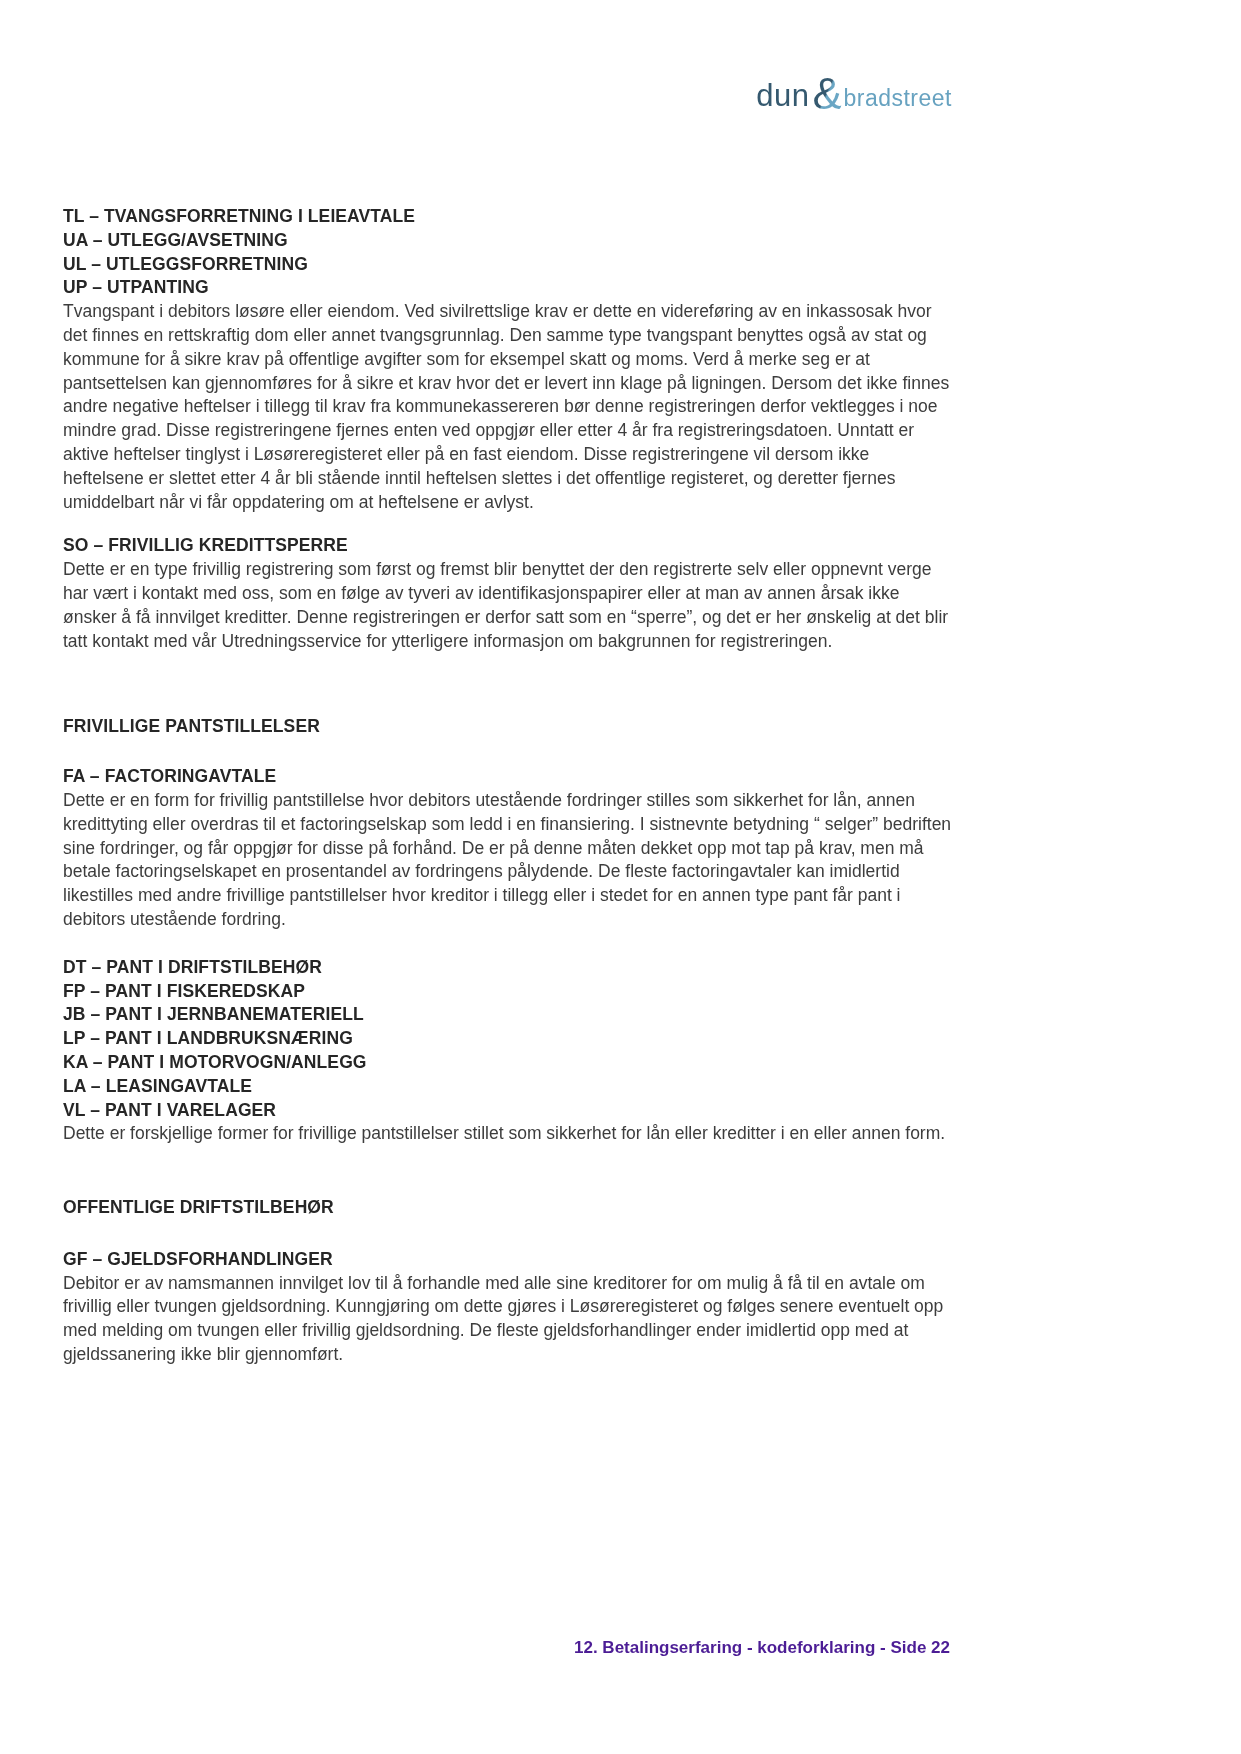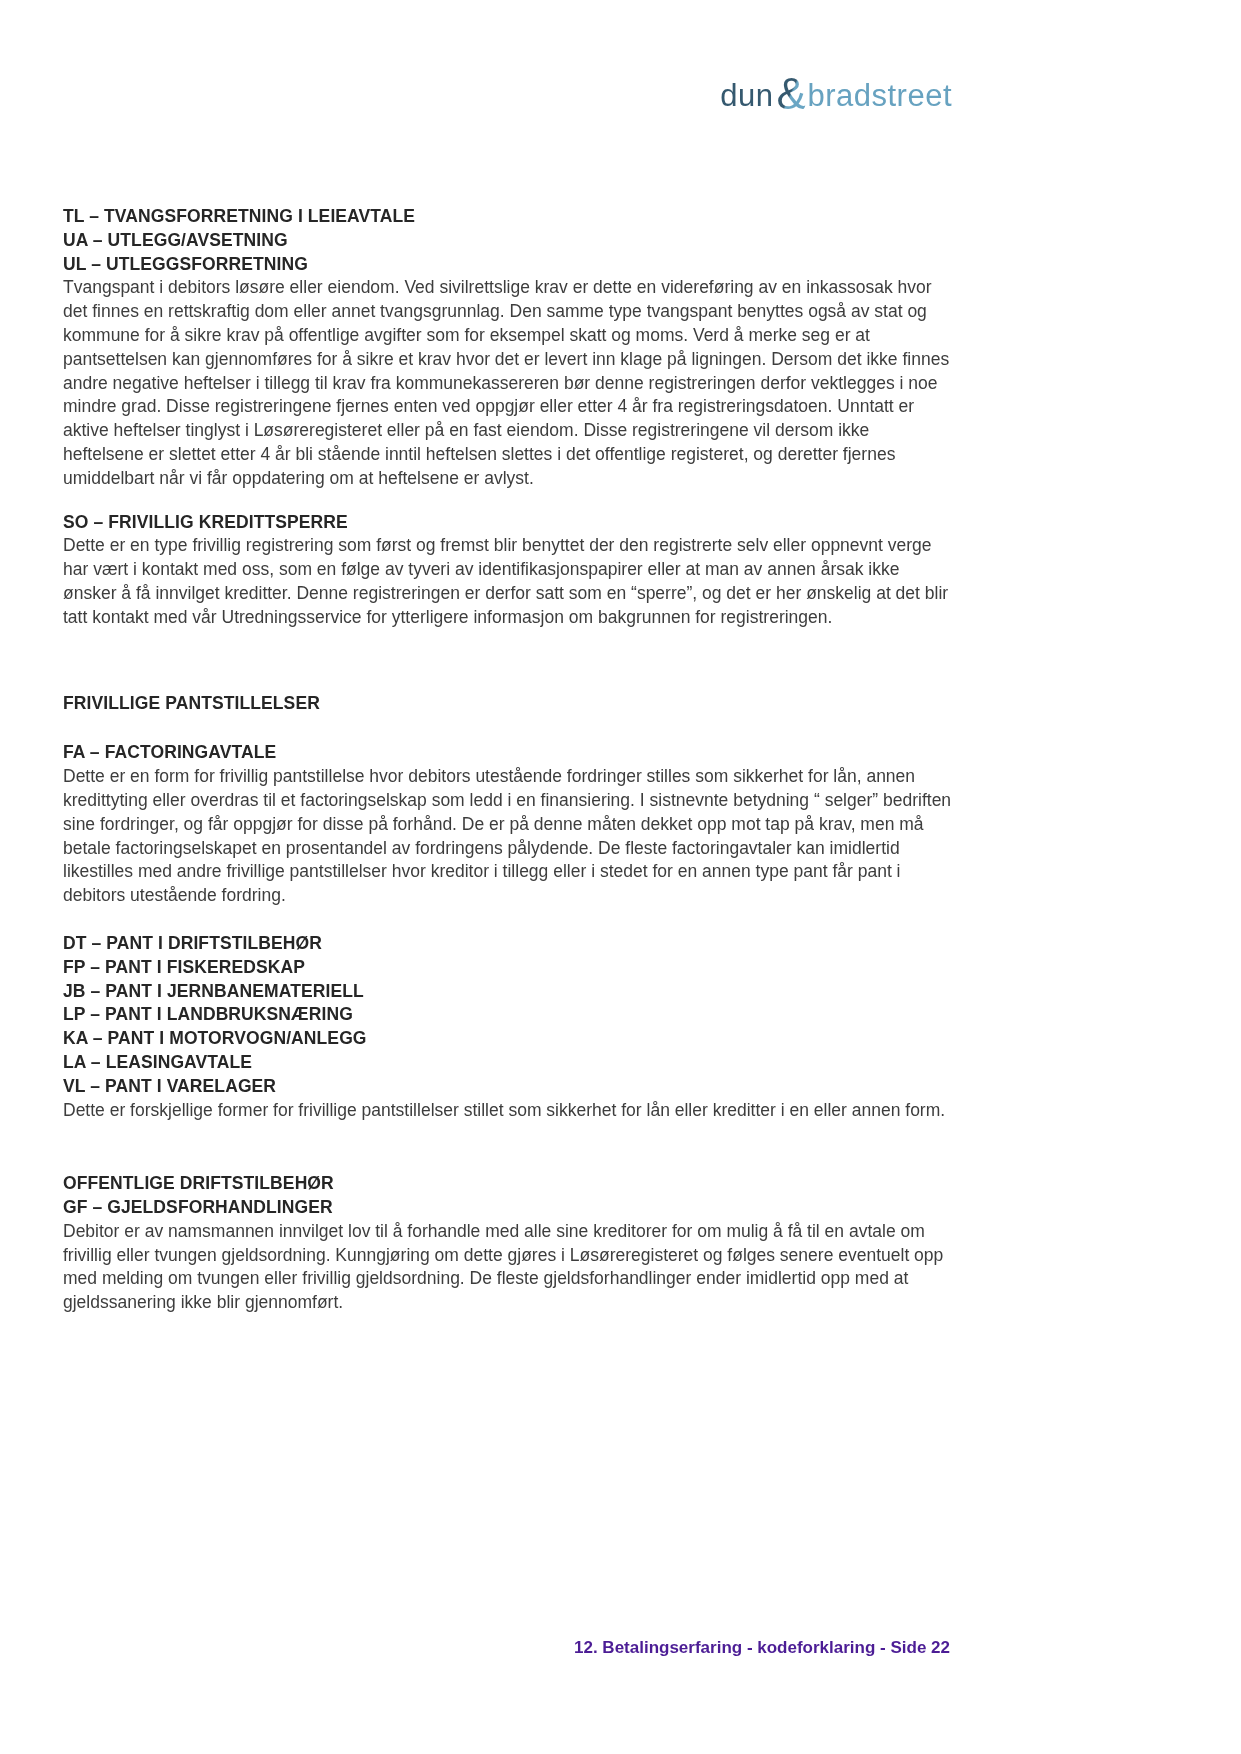--- a/index.html
+++ b/index.html
@@ -38,21 +38,21 @@
     margin: 0 1px 0 3px;
     position: relative;
     top: 3px;
     background: linear-gradient(115deg, #35596f 48%, #6aa6c4 52%);
     -webkit-background-clip: text;
     background-clip: text;
     -webkit-text-fill-color: transparent;
     color: #4f7e9c;
   }
   .logo .bradstreet {
-    font-size: 31px;
+    font-size: 23px;
     letter-spacing: 0.5px;
     color: #67a2c0;
   }
   
   .block { margin-top: 0; }
   .code-heading, .section-title {
     font-size: 17.5px;
     line-height: 23.8px;
     font-weight: 700;
     color: #262626;
@@ -63,21 +63,21 @@
     line-height: 23.8px;
     font-weight: 400;
     color: #3d3d3d;
   }
   .mt-block1 { margin-top: 92px; }
   .mt-block2 { margin-top: 20px; }
   .mt-title1 { margin-top: 62px; }
   .mt-block3 { margin-top: 26px; }
   .mt-block4 { margin-top: 24px; }
   .mt-title2 { margin-top: 50px; }
-  .mt-block5 { }
+  .mt-block5 { margin-top: 28px; }
   
   .footer {
     position: absolute;
     top: 1637px;
     right: 291px;
     font-size: 17px;
     line-height: 22px;
     color: #4c1d95;
     font-weight: 700;
   }
@@ -93,20 +93,21 @@
         <span class="dun">dun</span>
         <span class="amp">&amp;</span>
         <span class="bradstreet">bradstreet</span>
       </span>
     </div>
 
     <div class="block mt-block1">
       <div class="code-heading">TL – TVANGSFORRETNING I LEIEAVTALE</div>
       <div class="code-heading">UA – UTLEGG/AVSETNING</div>
       <div class="code-heading">UL – UTLEGGSFORRETNING</div>
+      <div class="code-heading">UP – UTPANTING</div>
       <div class="body-text">Tvangspant i debitors løsøre eller eiendom. Ved sivilrettslige krav er dette en videreføring av en inkassosak hvor det finnes en rettskraftig dom eller annet tvangsgrunnlag. Den samme type tvangspant benyttes også av stat og kommune for å sikre krav på offentlige avgifter som for eksempel skatt og moms. Verd å merke seg er at pantsettelsen kan gjennomføres for å sikre et krav hvor det er levert inn klage på ligningen. Dersom det ikke finnes andre negative heftelser i tillegg til krav fra kommunekassereren bør denne registreringen derfor vektlegges i noe mindre grad. Disse registreringene fjernes enten ved oppgjør eller etter 4 år fra registreringsdatoen. Unntatt er aktive heftelser tinglyst i Løsøreregisteret eller på en fast eiendom. Disse registreringene vil dersom ikke heftelsene er slettet etter 4 år bli stående inntil heftelsen slettes i det offentlige registeret, og deretter fjernes umiddelbart når vi får oppdatering om at heftelsene er avlyst.</div>
     </div>
 
     <div class="block mt-block2">
       <div class="code-heading">SO – FRIVILLIG KREDITTSPERRE</div>
       <div class="body-text">Dette er en type frivillig registrering som først og fremst blir benyttet der den registrerte selv eller oppnevnt verge har vært i kontakt med oss, som en følge av tyveri av identifikasjonspapirer eller at man av annen årsak ikke ønsker å få innvilget kreditter. Denne registreringen er derfor satt som en “sperre”, og det er her ønskelig at det blir tatt kontakt med vår Utredningsservice for ytterligere informasjon om bakgrunnen for registreringen.</div>
     </div>
 
     <div class="section-title mt-title1">FRIVILLIGE PANTSTILLELSER</div>
 

